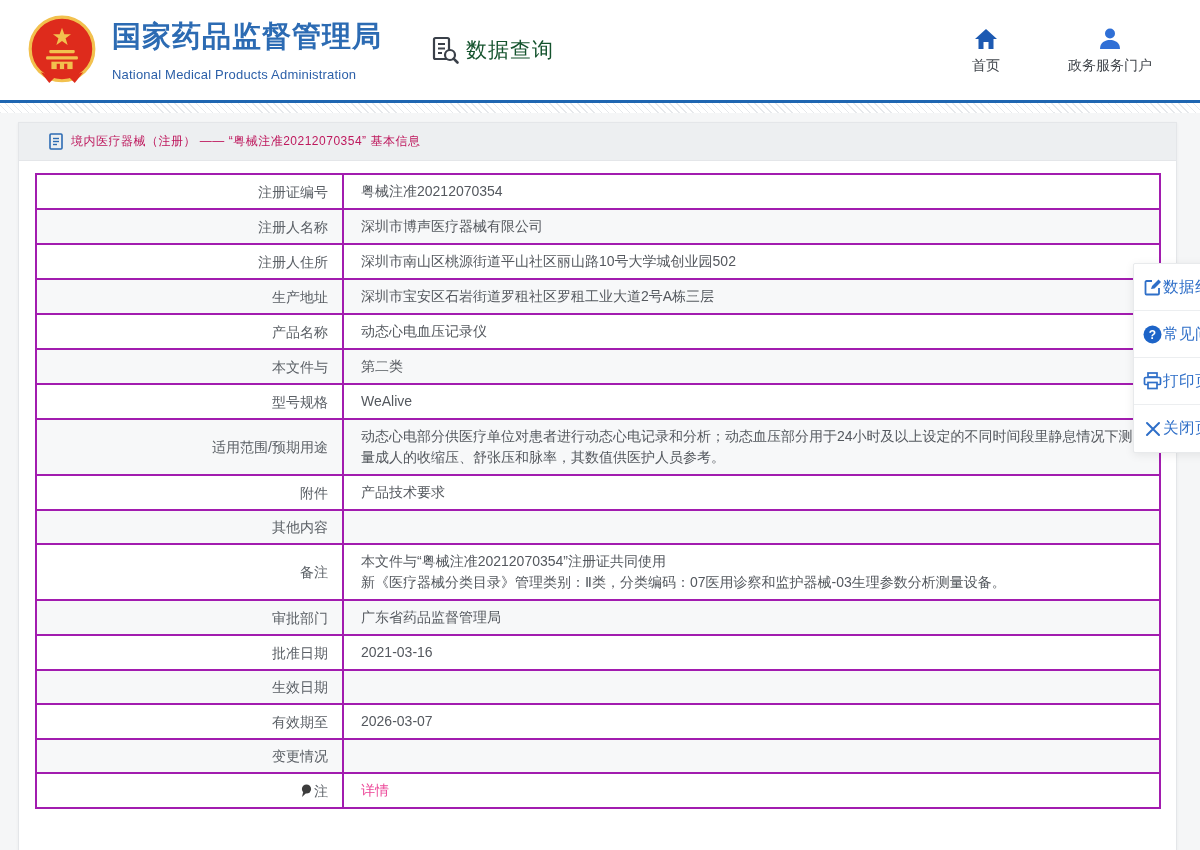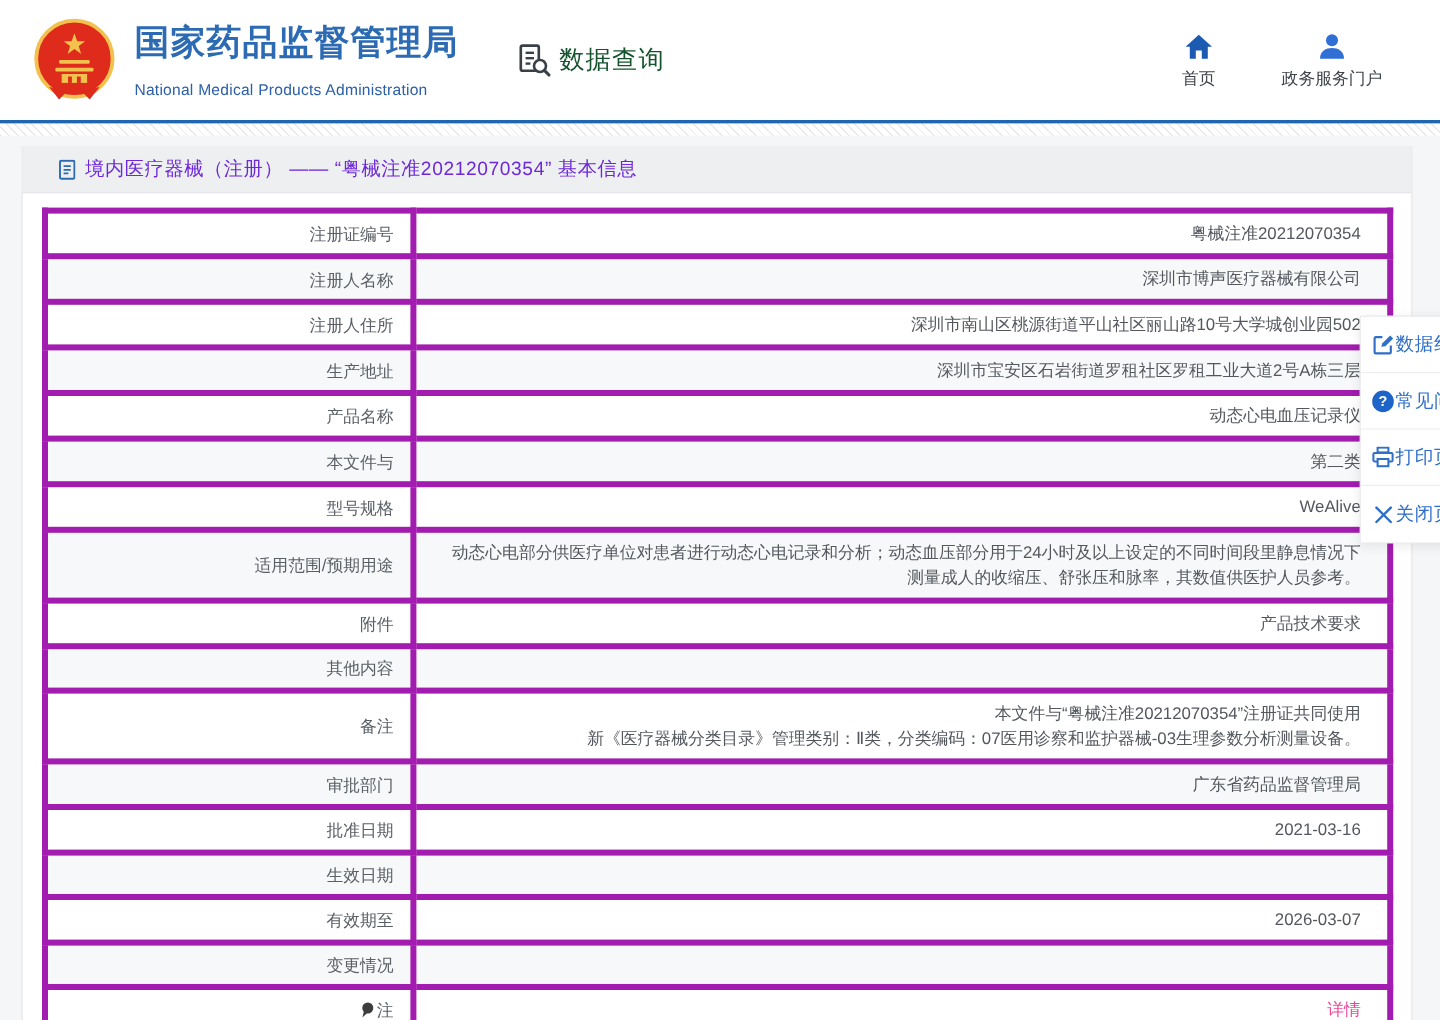--- a/index.html
+++ b/index.html
@@ -14,54 +14,54 @@
     position:absolute;left:0;top:0;width:1200px;height:100px;background:#ffffff;
     display:flex;align-items:center;
   }
   .brand{display:flex;align-items:center;margin-left:28px;}
   .emblem{width:68px;height:70px;flex:0 0 auto;}
   .brand-text{margin-left:16px;}
   .org-zh{font-size:29px;font-weight:700;color:#2c6bb3;letter-spacing:1px;line-height:34px;}
   .org-en{font-size:13px;color:#2b5fa8;margin-top:14px;letter-spacing:.2px;}
   .section-tab{display:flex;align-items:center;margin-left:48px;cursor:pointer;}
   .section-tab .txt{font-size:21px;color:#14532d;font-weight:500;margin-left:6px;letter-spacing:1px;}
-  .header-nav{margin-left:auto;margin-right:48px;display:flex;gap:43px;}
+  .header-nav{margin-left:auto;margin-right:48px;display:flex;gap:56px;}
   .nav-item{display:flex;flex-direction:column;align-items:center;cursor:pointer;min-width:52px;}
   .nav-item .nv-icon{height:24px;display:flex;align-items:flex-end;}
   .nav-item .nv-label{font-size:14px;color:#40454b;margin-top:7px;white-space:nowrap;}
   .blue-rule{position:absolute;left:0;top:100px;width:1200px;height:3px;background:#1f66b1;}
   .stripe-band{
     position:absolute;left:0;top:103px;width:1200px;height:10px;
     background:repeating-linear-gradient(45deg,#e7e9ec 0,#e7e9ec 1px,#ffffff 1px,#ffffff 5px);
   }
   
   .card{
     position:absolute;left:18px;top:122px;width:1159px;height:760px;
     background:#ffffff;border:1px solid #e4e6e9;box-sizing:border-box;
     box-shadow:0 1px 3px rgba(0,0,0,.05);
   }
   .card-title-bar{
     height:38px;background:#edeff1;display:flex;align-items:center;
     padding-left:30px;border-bottom:1px solid #e4e6e9;box-sizing:border-box;
   }
-  .card-title-bar .ttl{font-size:16px;color:#6d28d9;margin-left:8px;letter-spacing:.5px;}
+  .card-title-bar .ttl{font-size:12px;color:#be185d;margin-left:8px;letter-spacing:.5px;}
   
   .info-table{
     border-collapse:collapse;margin:12px 0 0 16px;width:1126px;table-layout:fixed;
     font-size:14px;color:#54585e;
   }
-  .info-table td{border:5px solid #a21caf;vertical-align:middle;}
+  .info-table td{border:2px solid #a21caf;vertical-align:middle;}
   .info-table tr:nth-child(even) td{background:#f7f8f9;}
   .label-cell{
     width:307px;text-align:right;padding:6px 14px 6px 6px;color:#5b6066;
     box-sizing:border-box;height:33px;line-height:20px;white-space:nowrap;
   }
   .value-cell{
     padding:6px 22px 6px 17px;line-height:21px;white-space:pre-line;
-    box-sizing:border-box;word-break:break-all;text-align:right;
+    box-sizing:border-box;word-break:break-all;
   }
   .value-cell a{color:#ec4899;text-decoration:none;cursor:pointer;}
   .pin-icon{display:inline-block;vertical-align:-2px;margin-right:2px;}
   
   .side-panel{
     position:absolute;left:1133px;top:263px;width:160px;background:#ffffff;
     border:1px solid #e8eaec;border-radius:2px;box-shadow:0 2px 10px rgba(0,0,0,.08);
   }
   .panel-item{
     height:47px;display:flex;align-items:center;padding-left:8px;cursor:pointer;

